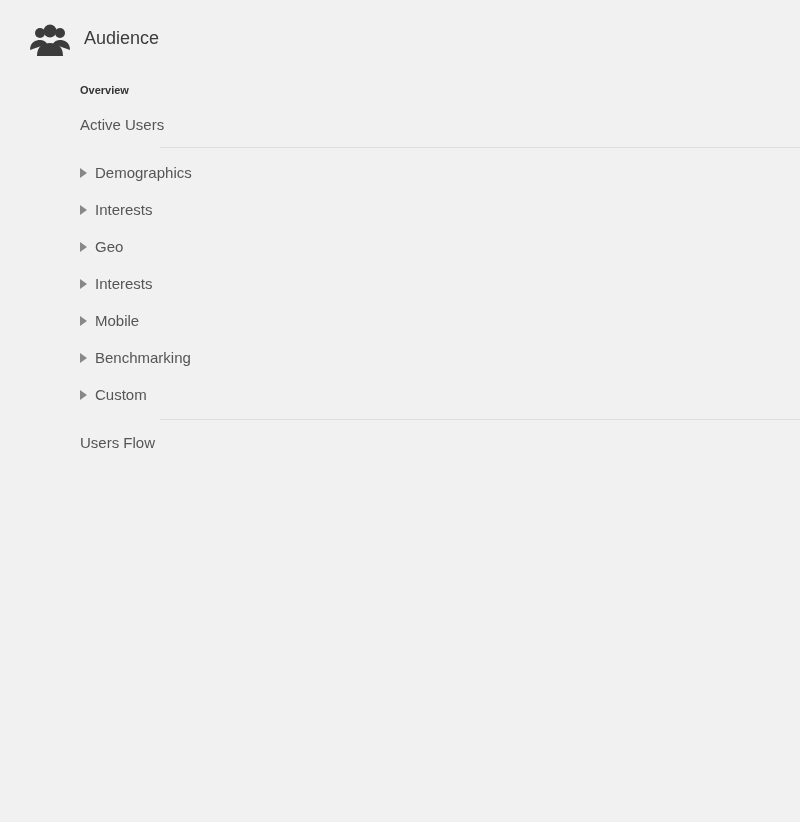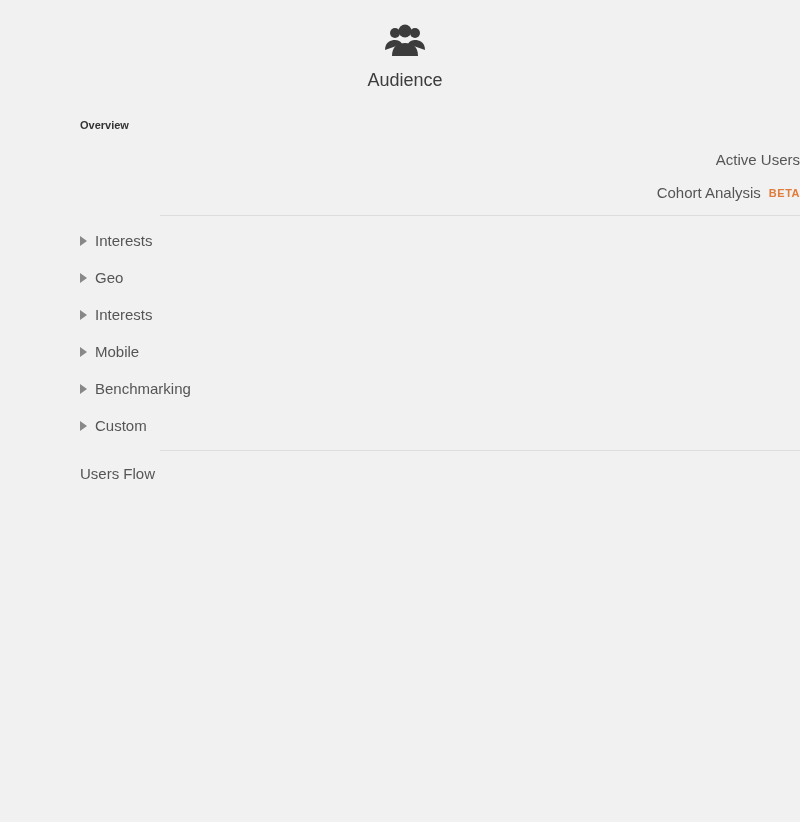--- a/index.html
+++ b/index.html
@@ -21,21 +21,20 @@
       background-color: #f1f1f1;
       width: 100%;
       padding: 0;
     }
 
     .audience-header {
       display: flex;
       align-items: center;
       padding: 20px 20px 20px 30px;
       gap: 14px;
-      flex-direction: column;
     }
 
     .audience-icon {
       width: 40px;
       height: 36px;
       display: flex;
       align-items: center;
       justify-content: center;
       color: #3c3c3c;
     }
@@ -73,21 +72,20 @@
       font-size: 15px;
       display: flex;
       align-items: center;
       gap: 6px;
       cursor: pointer;
     }
 
     .nav-item.plain-link a {
       color: #555;
       font-size: 15px;
-      justify-content: flex-end;
     }
 
     .beta-badge {
       color: #e07b39;
       font-size: 11px;
       font-weight: bold;
       letter-spacing: 0.5px;
       vertical-align: middle;
       margin-left: 2px;
     }
@@ -154,29 +152,29 @@
     <li class="nav-item overview">
       <span>Overview</span>
     </li>
 
     <li class="nav-item plain-link">
       <a href="#">
         <span>Active Users</span>
       </a>
     </li>
 
-    <li class="nav-item plain-link">
-      <a href="#">
-        <span>Cohort Analysis</span>
-        <span class="beta-badge">BETA</span>
-      </a>
-    </li>
 
     <div class="divider"></div>
 
+    <li class="nav-item section-item">
+      <a href="#">
+        <span class="chevron"></span>
+        <span>Demographics</span>
+      </a>
+    </li>
 
     <li class="nav-item section-item">
       <a href="#">
         <span class="chevron"></span>
         <span>Interests</span>
       </a>
     </li>
 
     <li class="nav-item section-item">
       <a href="#">

